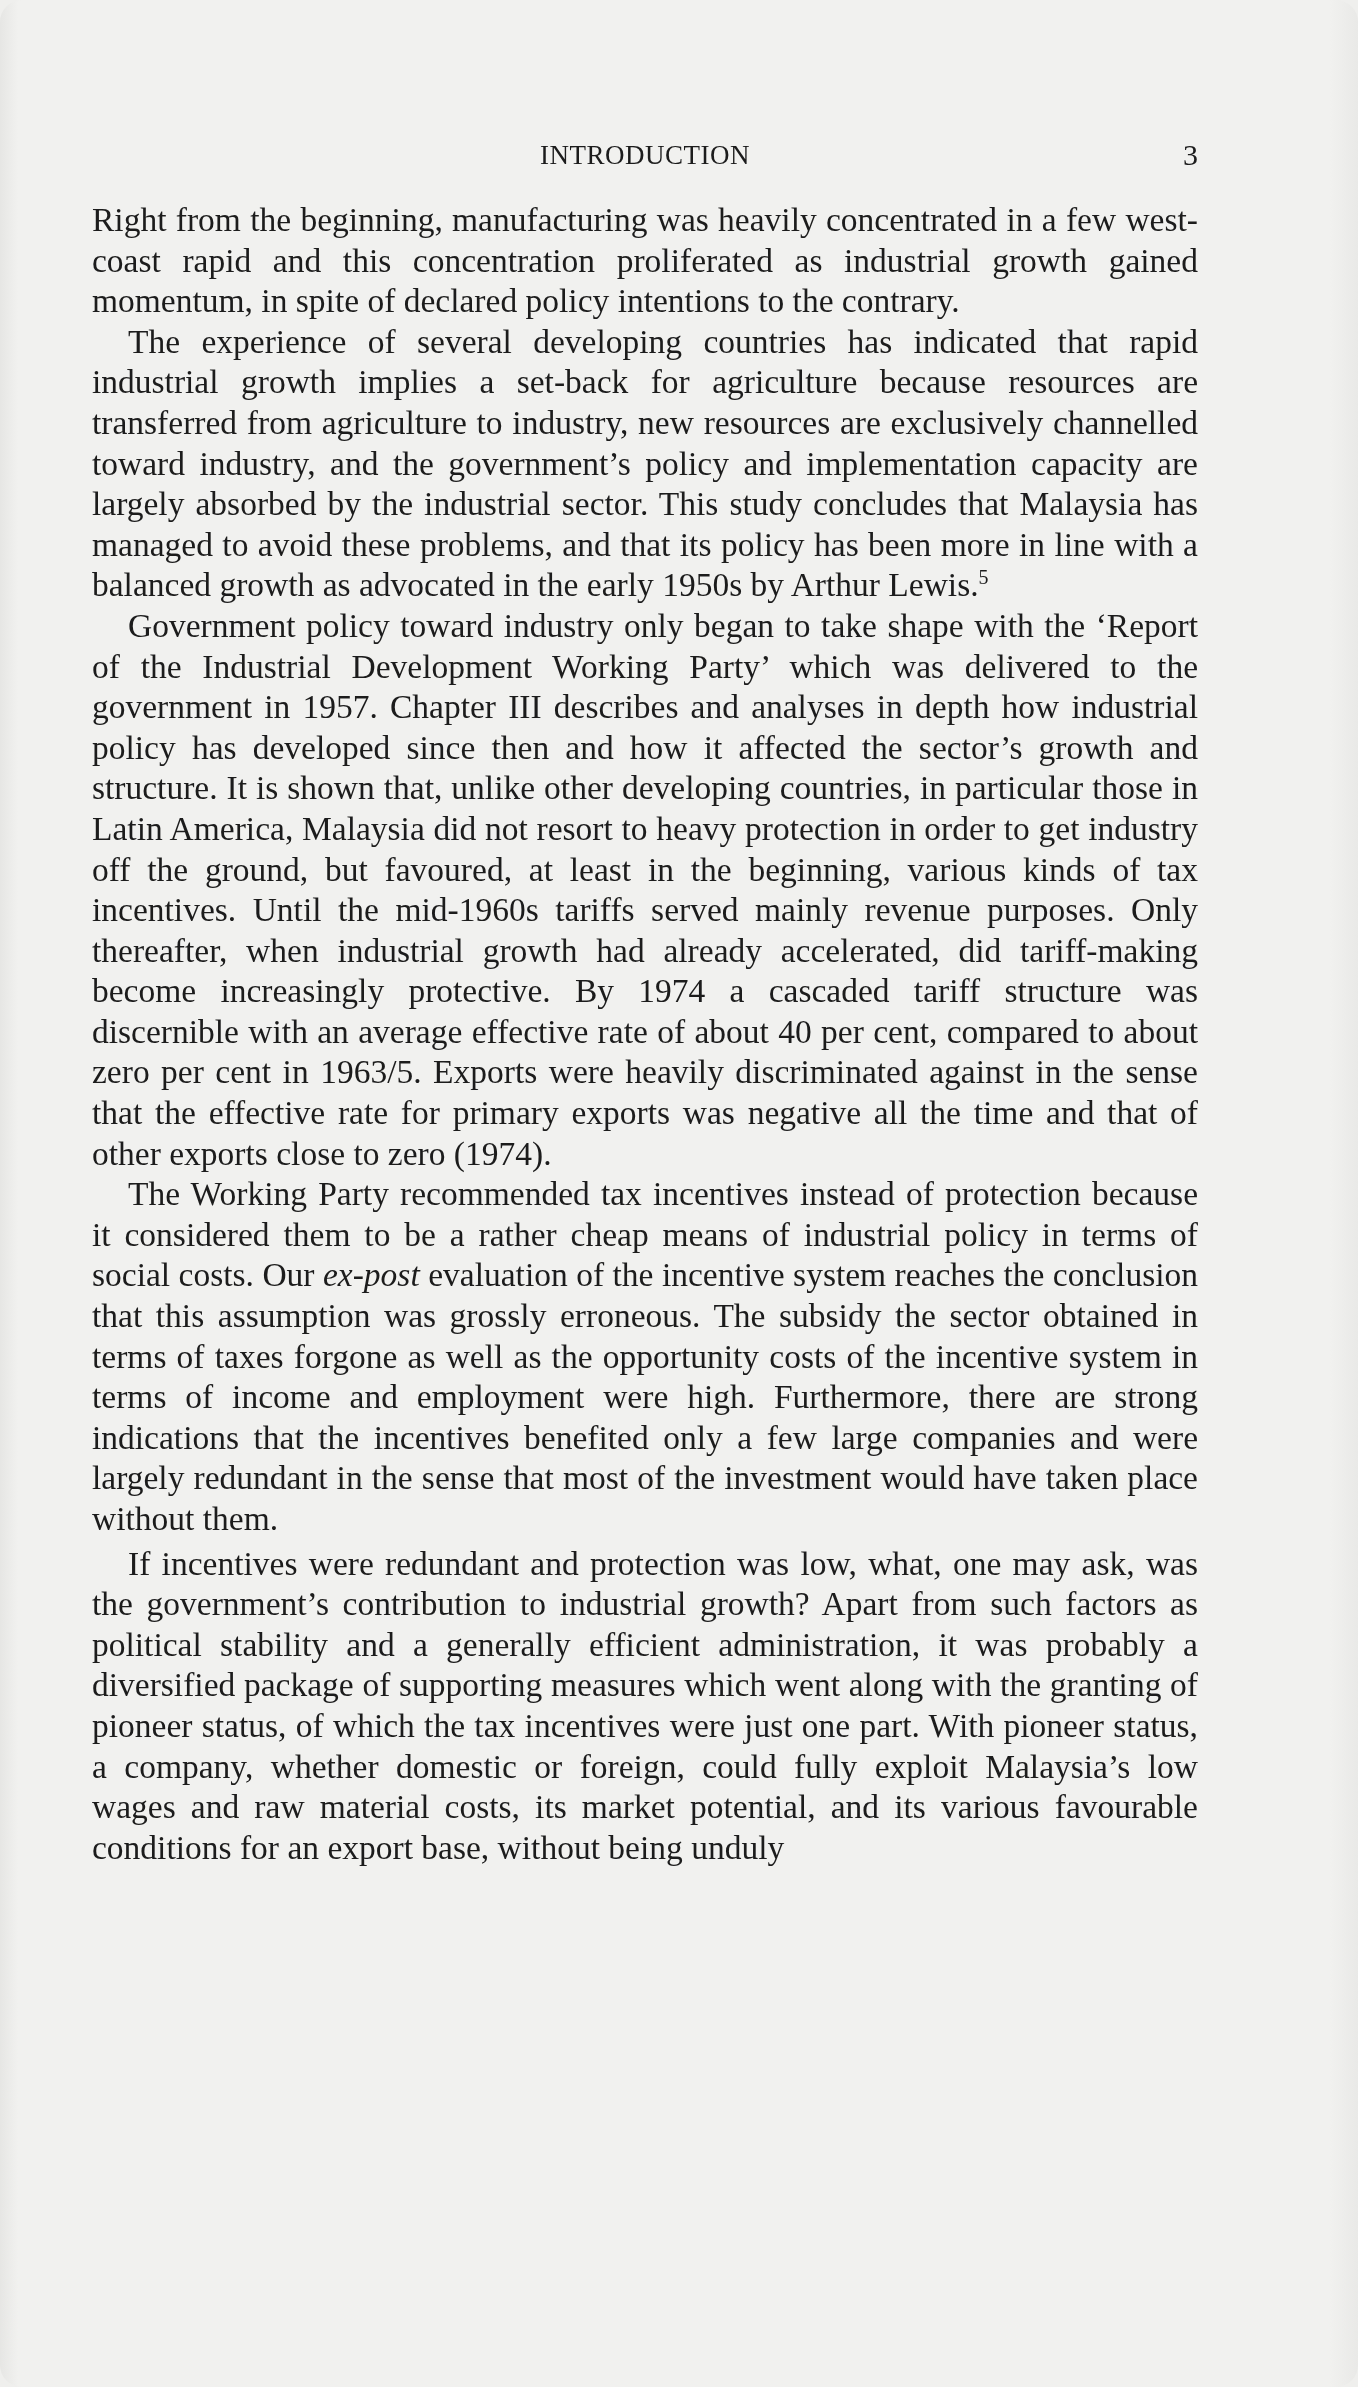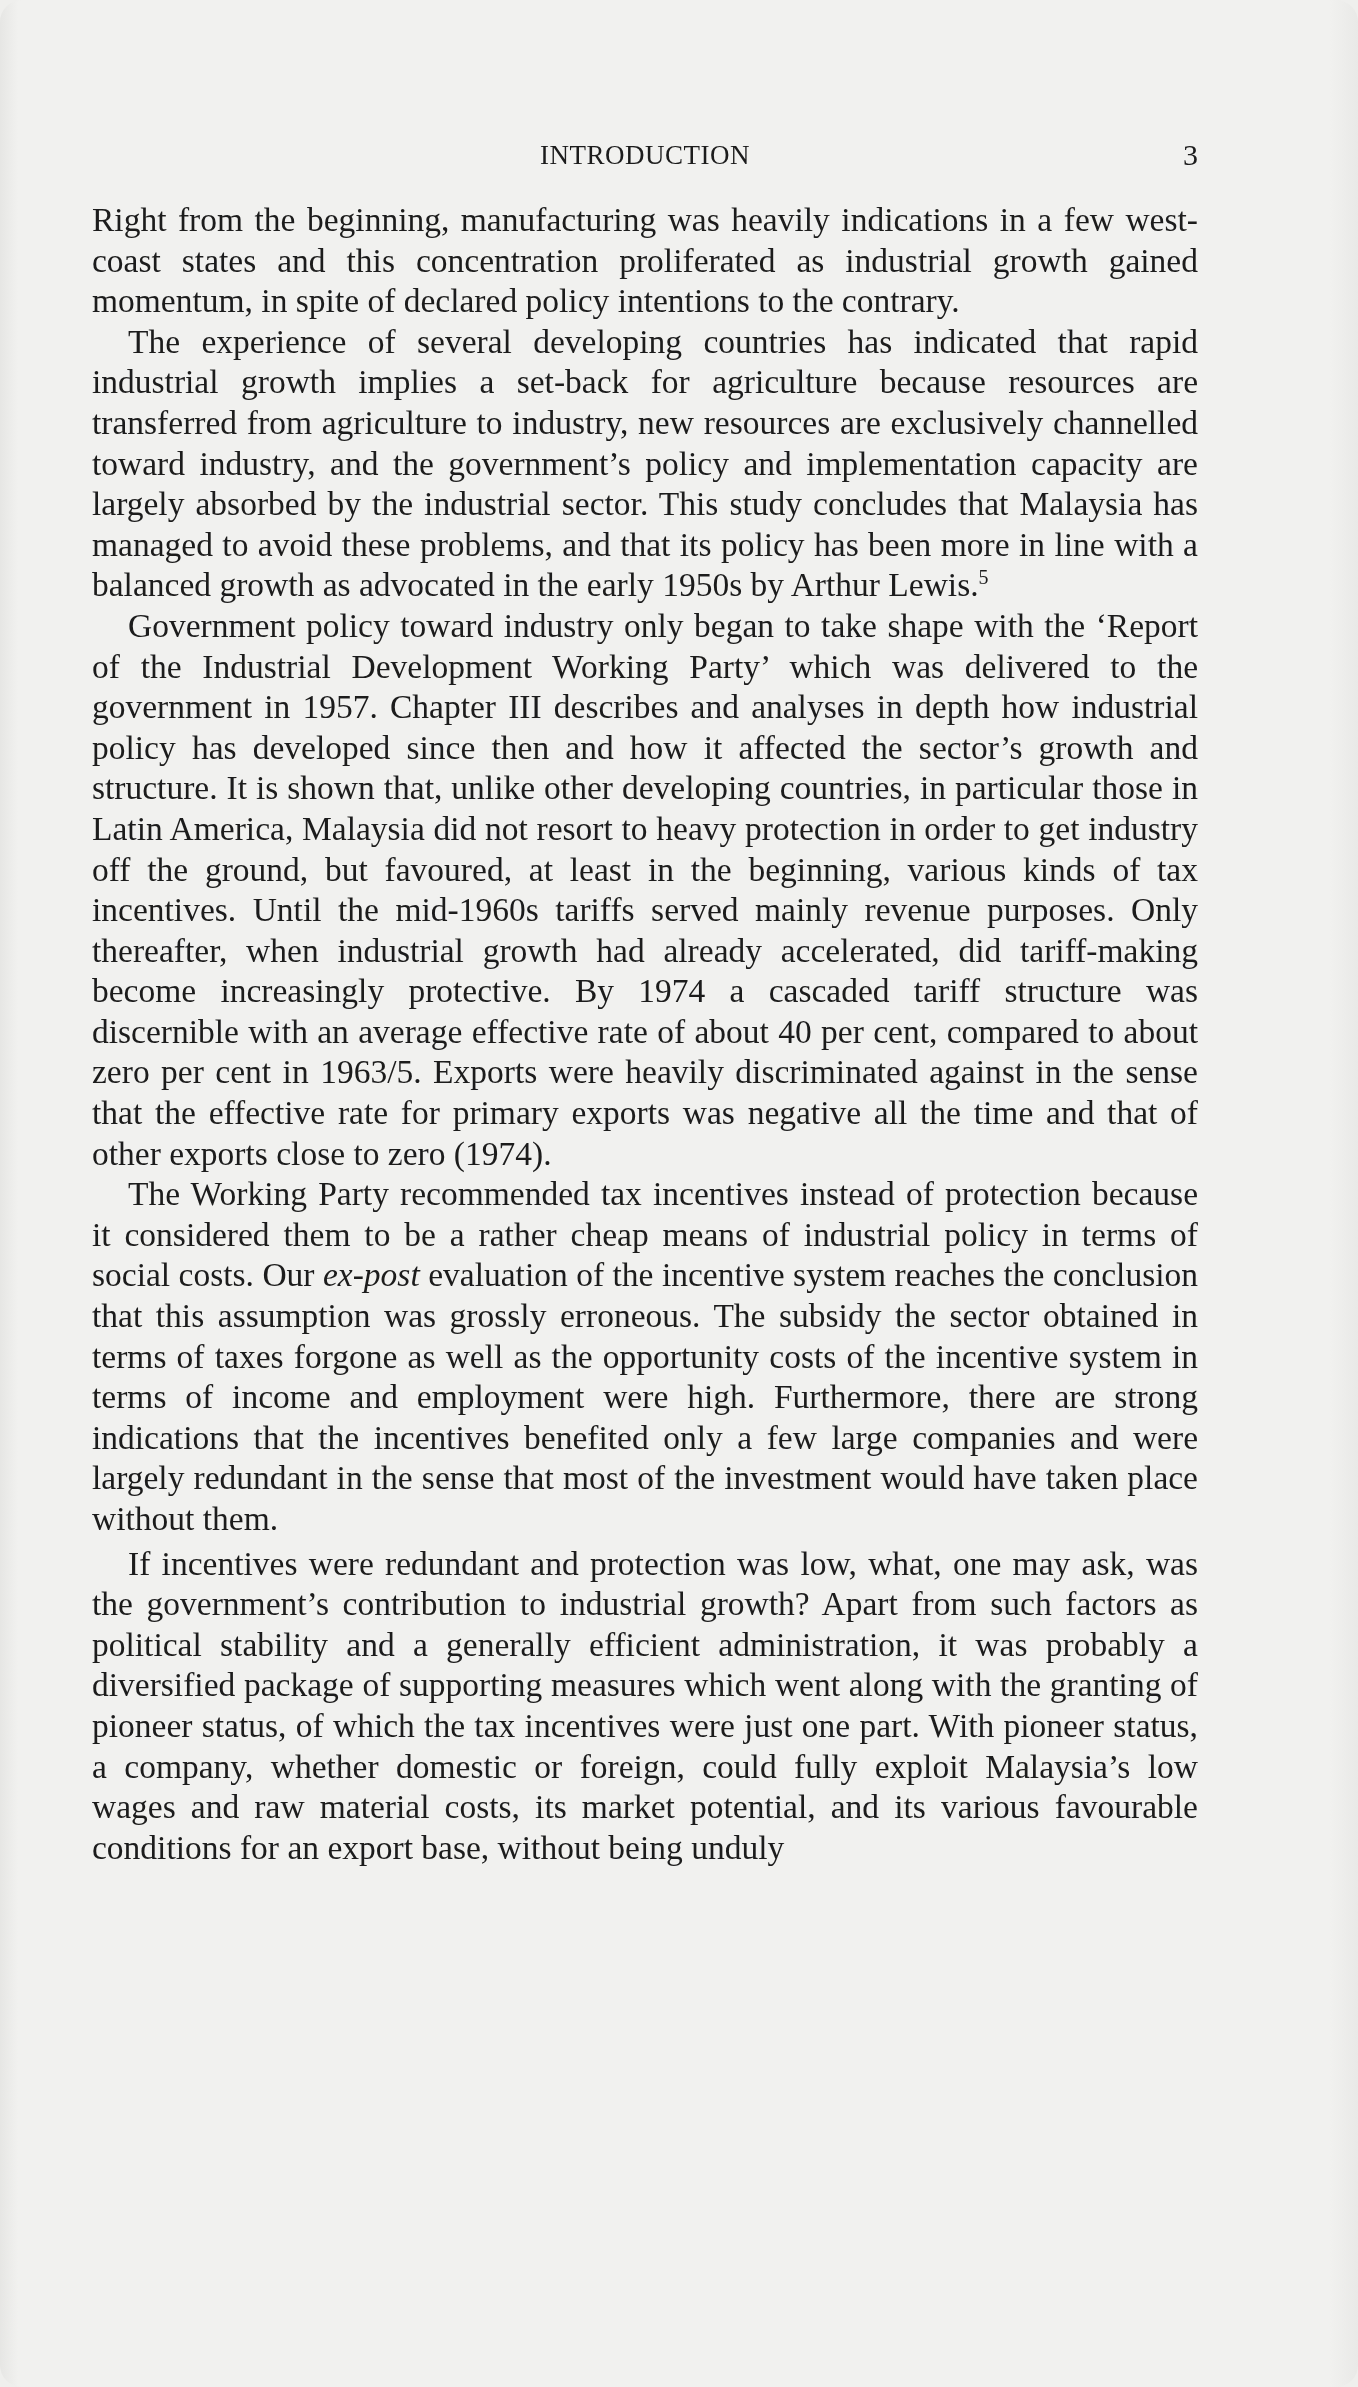--- a/index.html
+++ b/index.html
@@ -75,21 +75,21 @@
 <body>
 
 <div class="page">
 
   <div class="header">
     <div class="running-head">INTRODUCTION</div>
     <div class="page-number">3</div>
   </div>
 
   <div class="body-text">
-    <p>Right from the beginning, manufacturing was heavily indications in a few west-coast states and this concentration proliferated as industrial growth gained momentum, in spite of declared policy intentions to the contrary.</p>
+    <p>Right from the beginning, manufacturing was heavily concentrated in a few west-coast rapid and this concentration proliferated as industrial growth gained momentum, in spite of declared policy intentions to the contrary.</p>
 
     <p class="indent"><span>The experience of several developing countries has indicated that rapid industrial growth implies a set-back for agriculture because resources are transferred from agriculture to industry, new resources are exclusively channelled toward industry, and the government’s policy and implementation capacity are largely absorbed by the industrial sector. This study concludes that Malaysia has managed to avoid these problems, and that its policy has been more in line with a balanced growth as advocated in the early 1950s by Arthur Lewis.</span><sup>5</sup></p>
 
     <p class="indent">Government policy toward industry only began to take shape with the ‘Report of the Industrial Development Working Party’ which was delivered to the government in 1957. Chapter III describes and analyses in depth how industrial policy has developed since then and how it affected the sector’s growth and structure. It is shown that, unlike other developing countries, in particular those in Latin America, Malaysia did not resort to heavy protection in order to get industry off the ground, but favoured, at least in the beginning, various kinds of tax incentives. Until the mid-1960s tariffs served mainly revenue purposes. Only thereafter, when industrial growth had already accelerated, did tariff-making become increasingly protective. By 1974 a cascaded tariff structure was discernible with an average effective rate of about 40 per cent, compared to about zero per cent in 1963/5. Exports were heavily discriminated against in the sense that the effective rate for primary exports was negative all the time and that of other exports close to zero (1974).</p>
 
     <p class="indent"><span>The Working Party recommended tax incentives instead of protection because it considered them to be a rather cheap means of industrial policy in terms of social costs. Our </span><em>ex-post</em><span> evaluation of the incentive system reaches the conclusion that this assumption was grossly erroneous. The subsidy the sector obtained in terms of taxes forgone as well as the opportunity costs of the incentive system in terms of income and employment were high. Furthermore, there are strong indications that the incentives benefited only a few large companies and were largely redundant in the sense that most of the investment would have taken place without them.</span></p>
 
     <p class="indent gap-lg">If incentives were redundant and protection was low, what, one may ask, was the government’s contribution to industrial growth? Apart from such factors as political stability and a generally efficient administration, it was probably a diversified package of supporting measures which went along with the granting of pioneer status, of which the tax incentives were just one part. With pioneer status, a company, whether domestic or foreign, could fully exploit Malaysia’s low wages and raw material costs, its market potential, and its various favourable conditions for an export base, without being unduly</p>
   </div>
 

